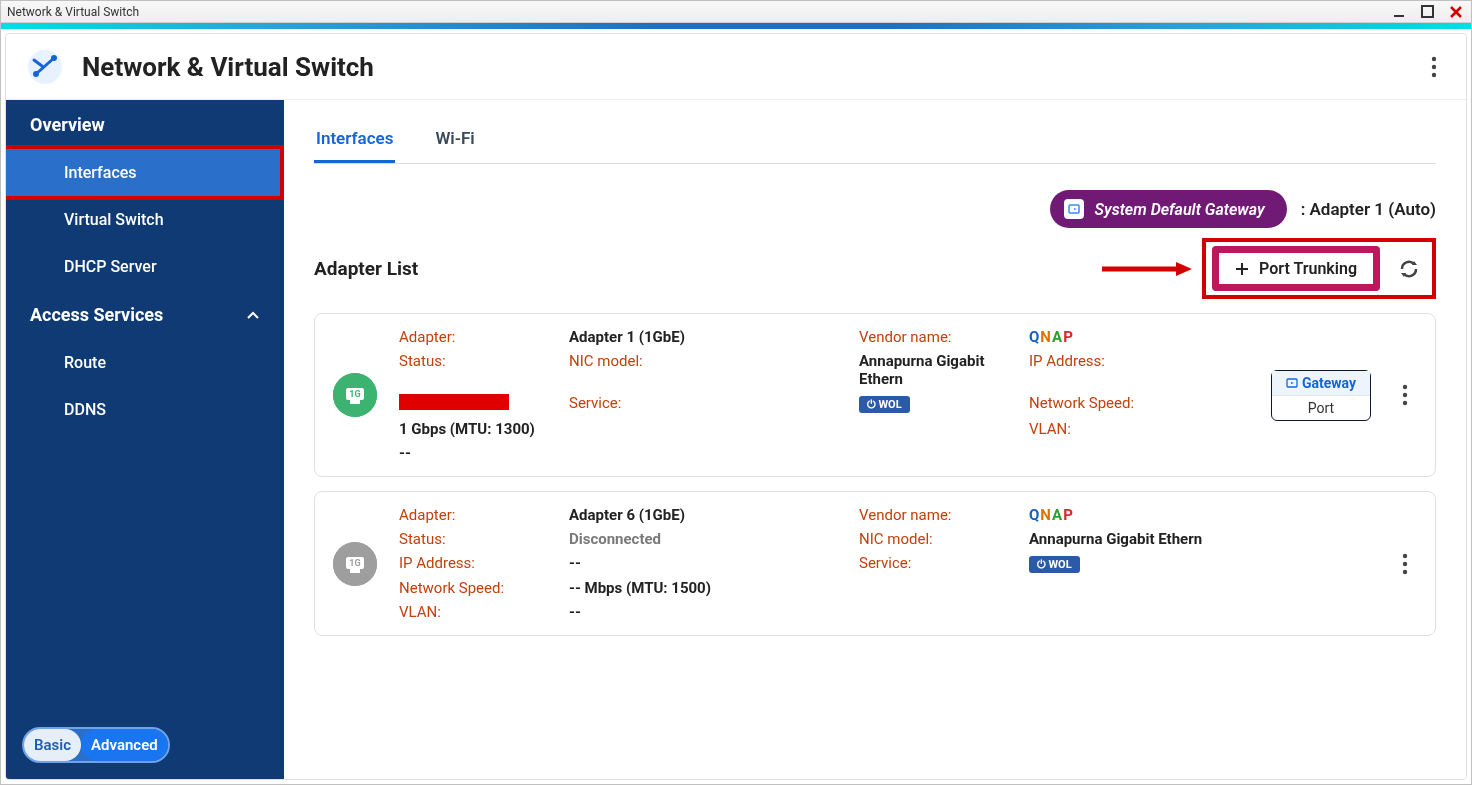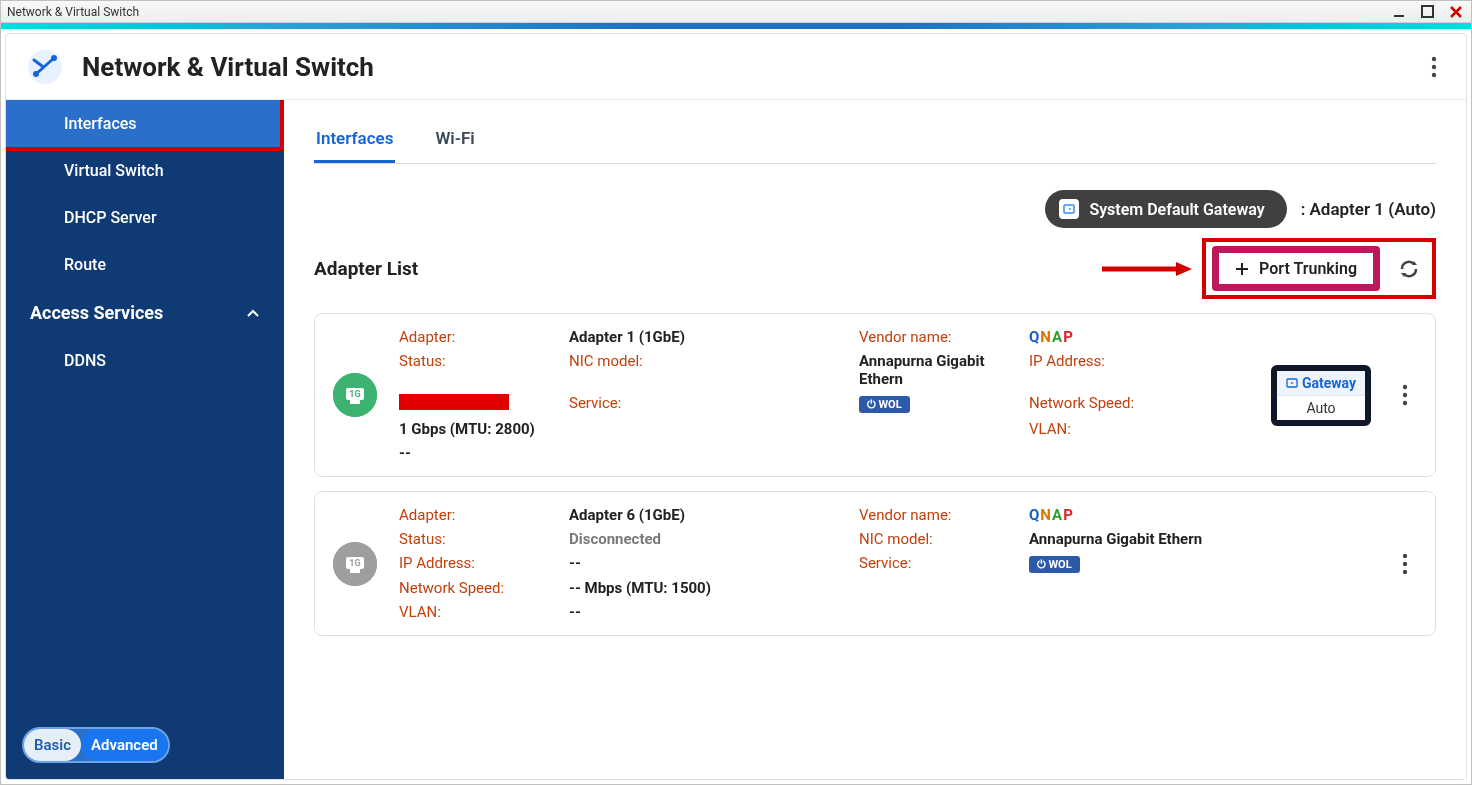--- a/index.html
+++ b/index.html
@@ -26,21 +26,21 @@
 .sidebar .bottom { margin-top:auto; padding:16px; }
 .toggle { display:inline-flex; background:#2a6fc9; border-radius:22px; border:2px solid #6fa3e6; }
 .toggle span { padding:7px 10px; font-size:15px; font-weight:600; cursor:pointer; border-radius:18px; }
 .toggle .off { background:#e6eef8; color:#1e5fb0; }
 .toggle .on { background:#1976f0; color:#fff; }
 .content { flex:1; background:#fff; padding:0 30px 20px 30px; overflow:auto; }
 .tabs { display:flex; gap:38px; border-bottom:1px solid #ddd; padding-top:18px; }
 .tab { padding:10px 2px 12px 2px; font-size:17px; font-weight:600; color:#3a4a5a; cursor:pointer; border-bottom:3px solid transparent; }
 .tab.active { color:#1565d8; border-bottom-color:#1565d8; }
 .toolbar { display:flex; align-items:center; margin-top:26px; }
-.sysbtn { background:#404040; color:#fff; border:none; border-radius:22px; padding:9px 22px 9px 14px; font-size:16px; font-weight:600; display:flex; align-items:center; gap:10px; cursor:pointer; }
+.sysbtn { background:#701a75; color:#fff; border:none; border-radius:22px; padding:9px 22px 9px 14px; font-size:16px; font-weight:600; display:flex; align-items:center; gap:10px; cursor:pointer;font-style:italic; }
 .sysbtn .ic { width:20px; height:20px; background:#fff; border-radius:4px; display:flex; align-items:center; justify-content:center; }
 .sysinfo { font-size:17px; font-weight:600; margin-left:14px; color:#222; }
 .listhdr { display:flex; align-items:center; margin-top:10px; }
 .listhdr .title { font-size:19px; font-weight:700; color:#222; }
 .arrow { width:90px; height:14px; margin-left:auto; margin-right:10px; }
 .actionbox { border:4px solid #d40000; padding:4px 6px; display:flex; align-items:center; gap:12px; }
 .ptbtn { background:#fff; border:7px solid #be185d; border-radius:4px; padding:6px 16px; font-size:16px; font-weight:600; color:#222; display:flex; align-items:center; gap:10px; cursor:pointer; }
 .refresh { width:34px; height:34px; display:flex; align-items:center; justify-content:center; cursor:pointer; }
 .card { border:1px solid #e0e0e0; border-radius:8px; margin-top:14px; padding:14px 18px; display:flex; align-items:center; gap:22px; }
 .nicicon { width:44px; height:44px; border-radius:50%; display:flex; align-items:center; justify-content:center; font-size:10px; font-weight:700; color:#fff; }
@@ -48,21 +48,21 @@
 .nicicon.down { background:#9e9e9e; }
 .cols { display:grid; grid-template-columns:160px 280px 160px 200px; column-gap:10px; row-gap:6px; font-size:15px; flex:1; }
 .lbl { color:#c2410c; }
 .val { font-weight:700; color:#222; }
 .val.conn { color:#1a9c3a; }
 .val.disc { color:#7a7a7a; }
 .redbar { width:110px; height:16px; background:#e00000; display:inline-block; }
 .qnap { font-weight:700; letter-spacing:1px; }
 .qnap .q { color:#1560bd; } .qnap .n { color:#d97400; } .qnap .a { color:#2ca02c; } .qnap .p { color:#d62728; }
 .wol { display:inline-block; background:#2d5aa8; color:#fff; font-size:11px; font-weight:700; padding:2px 8px; border-radius:3px;text-align:center; }
-.gw { border:6px solid #0f172a; border-radius:6px; width:100px; text-align:center; font-size:14px; }
+.gw { border:1px solid #0f172a; border-radius:6px; width:100px; text-align:center; font-size:14px; }
 .gw .top { color:#1565d8; font-weight:700; padding:4px 0; border-bottom:1px solid #e6e6e6; display:flex; align-items:center; justify-content:center; gap:4px; background:#eef4fc; }
 .gw .bot { padding:4px 0; color:#333; }
 .cardmore { width:24px; cursor:pointer; display:flex; align-items:center; justify-content:center; }
 svg { display:block; }
 </style>
 </head>
 <body>
 
 <div class="window">
   <div class="titlebar">
@@ -103,42 +103,45 @@
         <svg width="6" height="22">
             <circle cx="3" cy="3" r="2.2" fill="#444"></circle>
             <circle cx="3" cy="11" r="2.2" fill="#444"></circle>
             <circle cx="3" cy="19" r="2.2" fill="#444"></circle>
           </svg>
       </span>
     </div>
 
     <div class="main">
       <div class="sidebar">
+        <div class="item parent">
+            <span>Overview</span>
+          </div>
         <div class="highlight">
           <div class="item child active">
               <span>Interfaces</span>
             </div>
         </div>
         <div class="item child">
             <span>Virtual Switch</span>
           </div>
         <div class="item child">
             <span>DHCP Server</span>
-          </div>
-        <div class="item child">
-            <span>Route</span>
           </div>
         <div class="item parent">
           <span>Access Services</span>
           <span class="chev">
               <svg width="14" height="10">
                 <path d="M2 8 L7 3 L12 8" stroke="#fff" stroke-width="2" fill="none"></path>
               </svg>
             </span>
         </div>
+        <div class="item child">
+            <span>Route</span>
+          </div>
         <div class="item child">
             <span>DDNS</span>
           </div>
 
         <div class="bottom">
           <div class="toggle">
             <span class="off">Basic</span>
             <span class="on">Advanced</span>
           </div>
         </div>
@@ -207,38 +210,38 @@
             <span class="lbl">Status:</span>
             <span class="lbl">NIC model:</span>
             <span class="val">Annapurna Gigabit Ethern</span>
 
             <span class="lbl">IP Address:</span>
             <span><span class="redbar"></span></span>
             <span class="lbl">Service:</span>
             <span><span class="wol">⏻ WOL</span></span>
 
             <span class="lbl">Network Speed:</span>
-            <span class="val">1 Gbps (MTU: 2800)</span>
+            <span class="val">1 Gbps (MTU: 1300)</span>
             <span></span>
               <span></span>
 
             <span class="lbl">VLAN:</span>
             <span class="val">--</span>
             <span></span>
               <span></span>
           </div>
           <div class="gw">
             <div class="top">
                 <svg width="12" height="12">
                   <rect x="1" y="2" width="10" height="8" rx="1" fill="none" stroke="#1565d8" stroke-width="1.3"></rect>
                   <path d="M5 5 L8 6 L5 7" fill="#1565d8"></path>
                 </svg>
                 <span>Gateway</span>
               </div>
-            <div class="bot">Auto</div>
+            <div class="bot">Port</div>
           </div>
           <div class="cardmore">
             <svg width="6" height="22">
                 <circle cx="3" cy="3" r="2.2" fill="#444"></circle>
                 <circle cx="3" cy="11" r="2.2" fill="#444"></circle>
                 <circle cx="3" cy="19" r="2.2" fill="#444"></circle>
               </svg>
           </div>
         </div>
 

